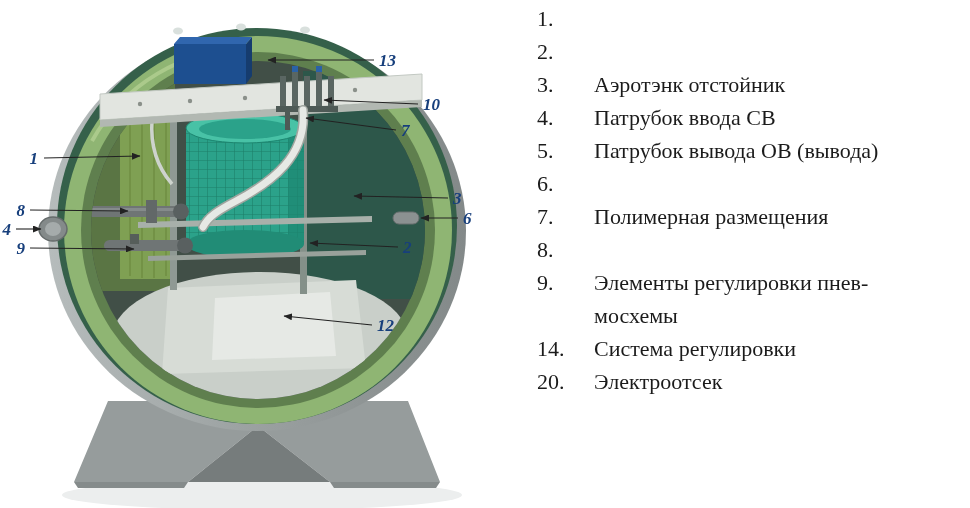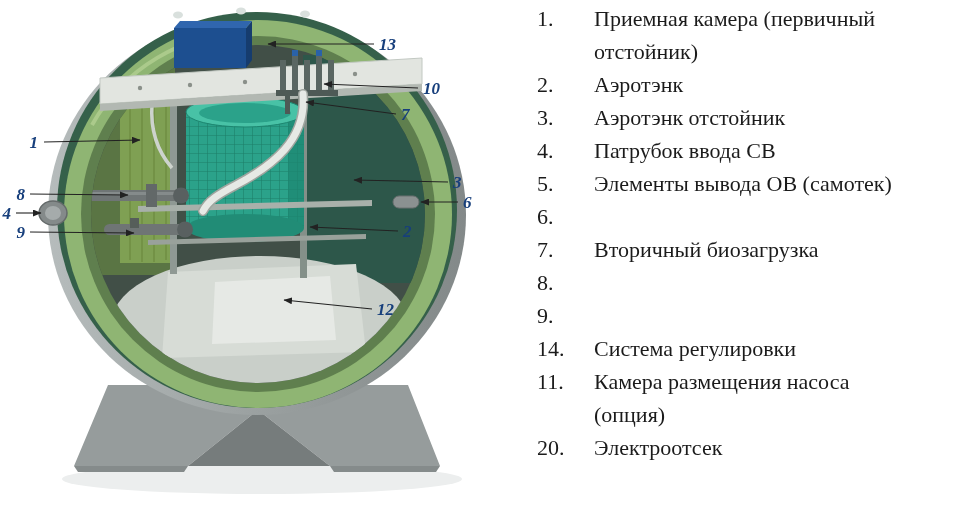--- a/index.html
+++ b/index.html
@@ -1,19 +1,19 @@
 <!DOCTYPE html>
 <html><head>
 <meta charset="utf-8">
 <style>
   *{margin:0;padding:0;box-sizing:border-box}
   html,body{background:#ffffff}
   body{font-family:"Liberation Serif",serif}
   .page{position:relative;width:970px;height:508px;background:#ffffff;overflow:hidden}
-  .diagram{position:absolute;left:0;top:0;width:520px;height:426px}
+  .diagram{position:absolute;left:0;top:16px;width:520px;height:426px}
   .legend{position:absolute;left:537px;top:2px;width:428px}
   .legend-item{display:flex;align-items:flex-start;font-size:22px;line-height:33px;color:#1b1b1b}
   .legend-item .num{width:57px;flex:0 0 57px}
   .legend-item .txt{width:332px}
   .callout-label{font-family:"Liberation Serif",serif;font-style:italic;font-weight:700;font-size:17px;fill:#173f7c}
   .callout-line{stroke:#222;stroke-width:1.1;fill:none}
 </style>
 </head>
 <body>
 
@@ -166,58 +166,53 @@
         <text class="callout-label" x="403" y="237" text-anchor="start">2</text>
         <text class="callout-label" x="25" y="238" text-anchor="end">9</text>
         <text class="callout-label" x="377" y="315" text-anchor="start">12</text>
       </g>
     </svg>
   </div>
 
   <div class="legend">
     <div class="legend-item">
       <span class="num">1.</span>
-      <span class="txt">Приемная камера (первичный отстойник)</span>
     </div>
     <div class="legend-item">
       <span class="num">2.</span>
-      <span class="txt">Аэротэнк</span>
     </div>
     <div class="legend-item">
       <span class="num">3.</span>
       <span class="txt">Аэротэнк отстойник</span>
     </div>
     <div class="legend-item">
       <span class="num">4.</span>
       <span class="txt">Патрубок ввода СВ</span>
     </div>
     <div class="legend-item">
       <span class="num">5.</span>
-      <span class="txt">Элементы вывода ОВ (самотек)</span>
+      <span class="txt">Патрубок вывода ОВ (вывода)</span>
     </div>
     <div class="legend-item">
       <span class="num">6.</span>
     </div>
     <div class="legend-item">
       <span class="num">7.</span>
-      <span class="txt">Вторичный биозагрузка</span>
+      <span class="txt">Полимерная размещения</span>
     </div>
     <div class="legend-item">
       <span class="num">8.</span>
     </div>
     <div class="legend-item">
       <span class="num">9.</span>
+      <span class="txt">Элементы регулировки пнев-мосхемы</span>
     </div>
     <div class="legend-item">
       <span class="num">14.</span>
       <span class="txt">Система регулировки</span>
     </div>
     <div class="legend-item">
-      <span class="num">11.</span>
-      <span class="txt">Камера размещения насоса (опция)</span>
-    </div>
-    <div class="legend-item">
       <span class="num">20.</span>
       <span class="txt">Электроотсек</span>
     </div>
   </div>
 
 </div>
 
 </body></html>

